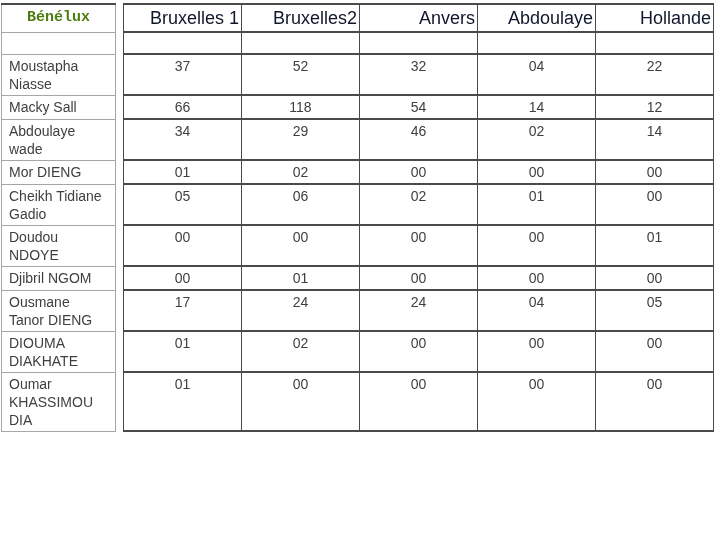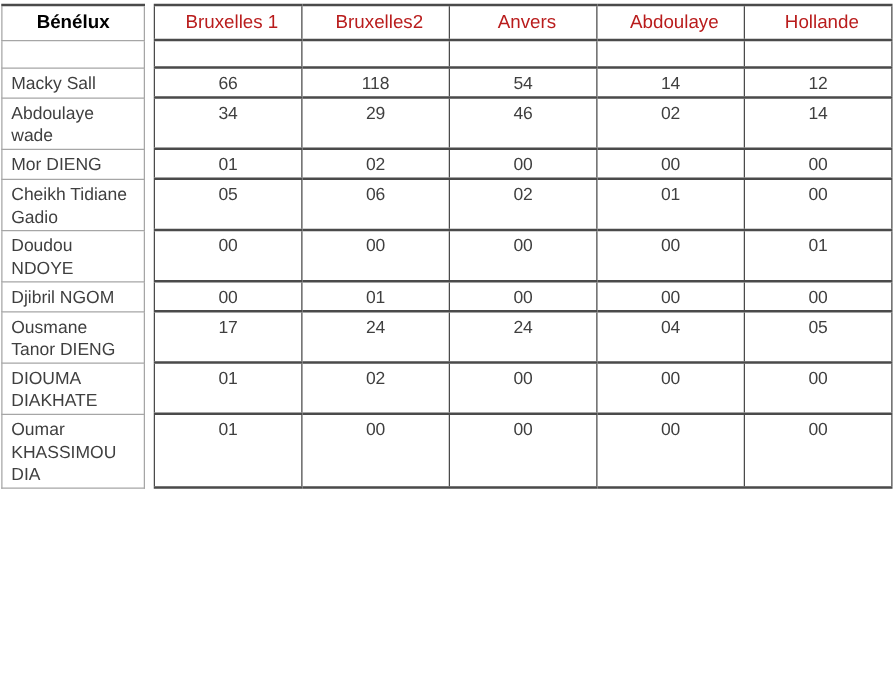--- a/index.html
+++ b/index.html
@@ -25,31 +25,32 @@
   }
   th, td {
     vertical-align: top;
     font-weight: normal;
     overflow: hidden;
   }
   
   thead tr { height: 28px; }
   th.corner-th {
     font-weight: bold;
-    color: #000000;
+    color: #4d7c0f;
     text-align: center;
     font-size: 15px;
     padding: 4px 2px 2px 2px;
     border: 1px solid #a6a6a6;
     border-top: 2px solid #4a4a4a;
+    font-family: Liberation Mono, monospace;
   }
   th.col-h {
-    text-align: center;
-    font-size: 15px;
-    color: #b91c1c;
+    text-align: right;
+    font-size: 18px;
+    color: #0f172a;
     padding: 4px 2px 2px 8px;
     border: 1px solid #4a4a4a;
     border-top-width: 2px;
     border-bottom-width: 2px;
   }
   
   .gap-h, .gap-cell { border: none; background: #ffffff; }
   
   td.name-cell {
     border: 1px solid #a6a6a6;
@@ -94,20 +95,30 @@
         <tr>
           <td class="name-cell"></td>
           <td class="gap-cell"></td>
           <td class="num-cell"></td>
           <td class="num-cell"></td>
           <td class="num-cell"></td>
           <td class="num-cell"></td>
           <td class="num-cell"></td>
         </tr>
         <tr>
+          <td class="name-cell">Moustapha
+Niasse</td>
+          <td class="gap-cell"></td>
+          <td class="num-cell">37</td>
+          <td class="num-cell">52</td>
+          <td class="num-cell">32</td>
+          <td class="num-cell">04</td>
+          <td class="num-cell">22</td>
+        </tr>
+        <tr>
           <td class="name-cell">Macky Sall</td>
           <td class="gap-cell"></td>
           <td class="num-cell">66</td>
           <td class="num-cell">118</td>
           <td class="num-cell">54</td>
           <td class="num-cell">14</td>
           <td class="num-cell">12</td>
         </tr>
         <tr>
           <td class="name-cell">Abdoulaye

